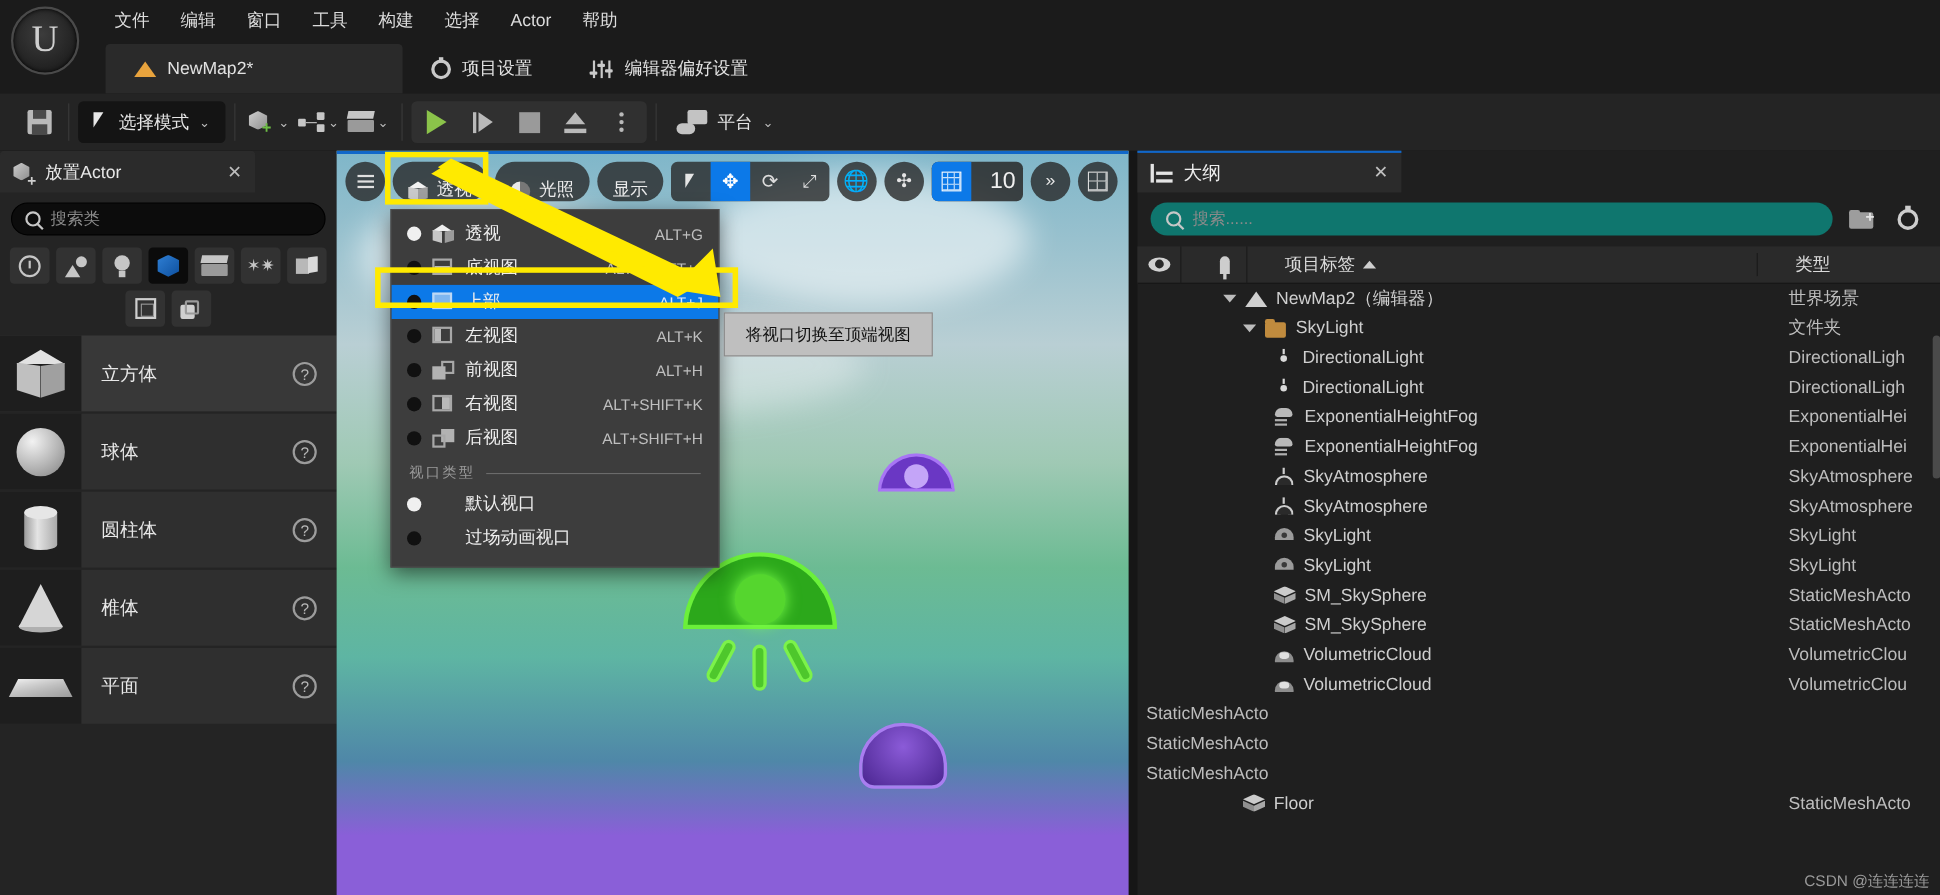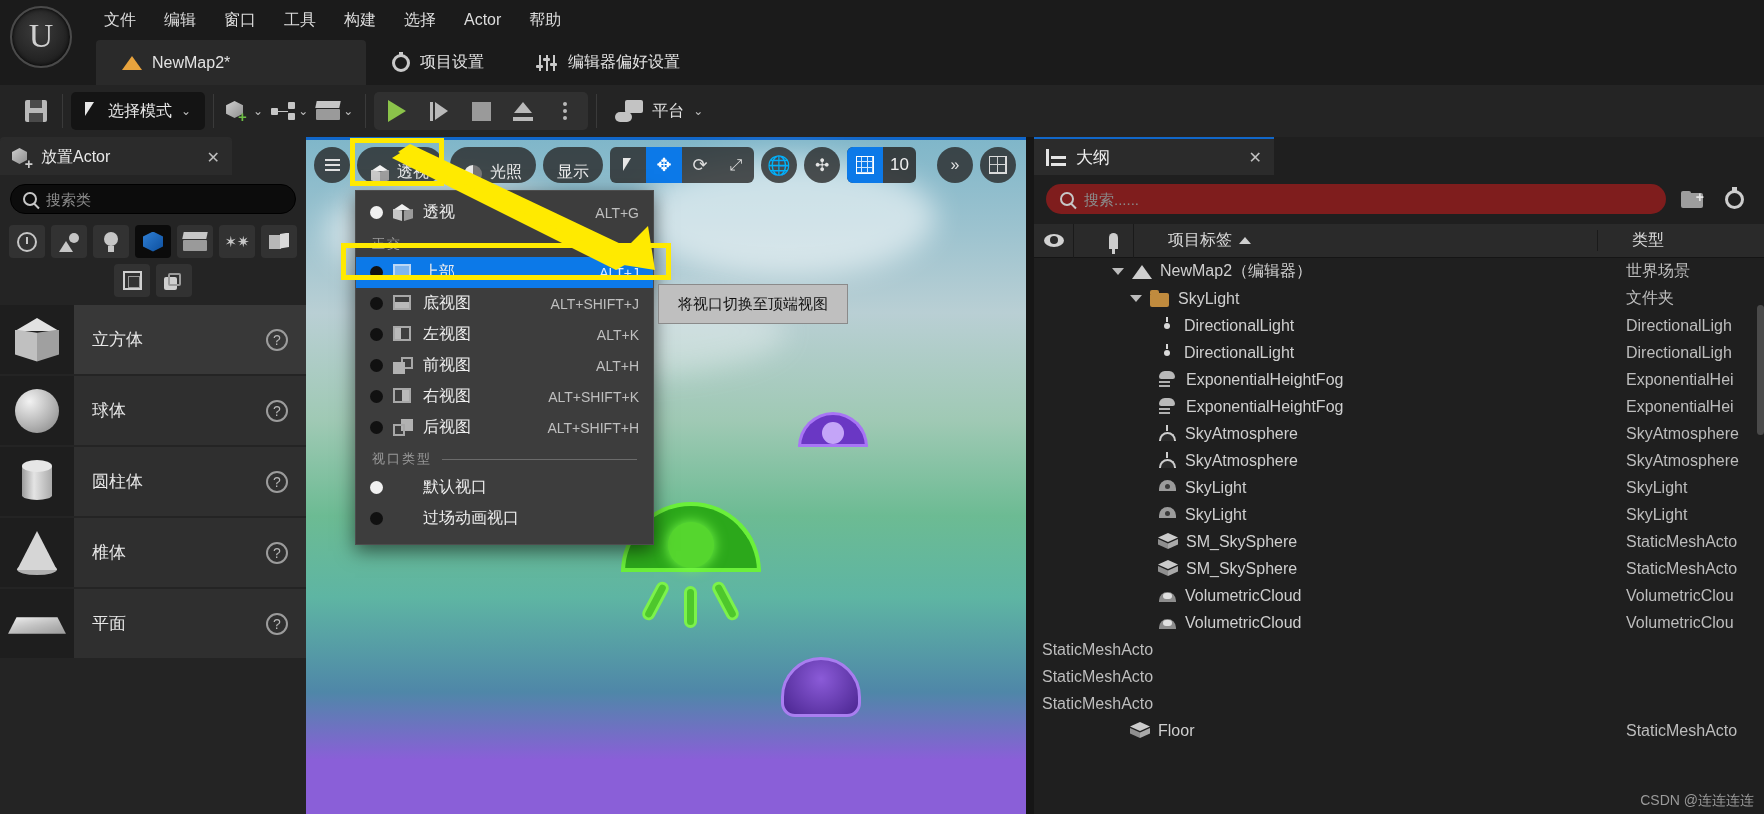--- a/index.html
+++ b/index.html
@@ -134,21 +134,21 @@
   .seg-grp{display:flex;height:36px;border-radius:6px;overflow:hidden;background:rgba(40,40,40,.80);}
   .seg{width:36px;height:36px;display:flex;align-items:center;justify-content:center;color:#dcdcdc;}
   .seg.on{background:#0c79e8;}
   .arrow-cur{width:11px;height:15px;position:relative;}
   .arrow-cur:before{content:"";position:absolute;left:0;top:0;width:0;height:0;border-left:8px solid #e6e6e6;border-bottom:13px solid transparent;}
   .move-ico{color:#fff;font-size:18px;line-height:1;}
   .grid-pill{display:flex;align-items:center;height:36px;border-radius:6px;overflow:hidden;background:rgba(40,40,40,.85);}
   .grid-sq{width:36px;height:36px;background:#0c79e8;display:flex;align-items:center;justify-content:center;}
   .grid-ico{width:18px;height:18px;border:1.5px solid #fff;display:grid;grid-template-columns:1fr 1fr 1fr;grid-template-rows:1fr 1fr 1fr;}
   .grid-ico i{border-right:1px solid rgba(255,255,255,.8);border-bottom:1px solid rgba(255,255,255,.8);}
-  .grid-num{padding:0 7px;color:#f0f0f0;font-size:17px;}
+  .grid-num{padding:0 7px;color:#f0f0f0;font-size:21px;margin-left:10px;}
   .vp-right{position:absolute;right:10px;top:10px;display:flex;gap:7px;}
   
   .obj-green{position:absolute;left:315px;top:365px;width:140px;height:140px;}
   .obj-green .arc{position:absolute;left:0;top:0;width:140px;height:70px;border-radius:70px 70px 0 0;background:#2ca81b;border:4px solid #6bf03a;}
   .obj-green .core{position:absolute;left:47px;top:20px;width:46px;height:46px;border-radius:50%;background:#55d62e;box-shadow:0 0 14px #7cff4d;}
   .obj-green .leg{position:absolute;width:13px;height:42px;border-radius:7px;background:#4ec72c;border:3px solid #7cf24a;}
   .obj-purple{position:absolute;left:492px;top:275px;width:70px;height:52px;}
   .obj-purple .dome{position:absolute;left:0;top:0;width:70px;height:35px;border-radius:35px 35px 0 0;background:#6a37c4;border:3px solid #a875f5;}
   .obj-purple .ball{position:absolute;left:24px;top:10px;width:22px;height:22px;border-radius:50%;background:#c4a5f8;}
   .obj-shell{position:absolute;left:475px;top:520px;width:80px;height:60px;border-radius:40px 40px 14px 14px;background:radial-gradient(circle at 50% 35%,#8b5bd8,#4a2590);border:3px solid #a97ef0;}
@@ -195,21 +195,21 @@
   
   .outliner{position:absolute;left:1034px;top:137px;width:730px;height:677px;background:#1f1f1f;}
   .out-tab{height:38px;width:240px;background:#2b2b2b;display:flex;align-items:center;padding:0 12px;gap:10px;border-top:2px solid #1167c9;}
   .out-tab .ttl{font-size:17px;color:#ededed;flex:1;}
   .out-tab .cls{font-size:16px;color:#c0c0c0;}
   .out-ico{width:20px;height:17px;position:relative;}
   .out-ico i{position:absolute;right:0;height:3px;background:#e4e4e4;}
   .out-ico i:nth-child(1){top:0;width:15px;} .out-ico i:nth-child(2){top:7px;width:15px;} .out-ico i:nth-child(3){top:14px;width:15px;}
   .out-ico b{position:absolute;left:0;top:0;width:3px;height:17px;background:#e4e4e4;}
   .out-search-row{display:flex;align-items:center;gap:10px;padding:9px 14px 0 12px;}
-  .out-search{flex:1;height:30px;background:#7f1d1d;border-radius:15px;display:flex;align-items:center;padding:0 14px;gap:10px;}
+  .out-search{flex:1;height:30px;background:#0f766e;border-radius:15px;display:flex;align-items:center;padding:0 14px;gap:10px;}
   .out-search input{background:transparent;border:none;outline:none;color:#cfcfcf;font-size:15px;width:100%;font-family:inherit;}
   .out-search input::placeholder{color:#8a8a8a;}
   .ico-btn{width:32px;height:30px;display:flex;align-items:center;justify-content:center;color:#cfcfcf;}
   .folder-plus{width:22px;height:17px;position:relative;}
   .folder-plus .f{position:absolute;left:0;top:2px;width:22px;height:15px;background:#9d9d9d;border-radius:2px;}
   .folder-plus .t{position:absolute;left:0;top:0;width:10px;height:4px;background:#9d9d9d;border-radius:2px 2px 0 0;}
   .folder-plus .p{position:absolute;right:-1px;top:1px;color:#e6e6e6;font-size:14px;font-weight:bold;line-height:10px;}
   .gear2{width:19px;height:19px;border-radius:50%;border:3px solid #cdcdcd;position:relative;}
   .gear2:after{content:"";position:absolute;left:4px;top:-6px;width:5px;height:6px;background:#cdcdcd;}
   .out-head{display:flex;align-items:center;height:34px;background:#2a2a2a;margin-top:10px;border-bottom:1px solid #151515;gap:20px;}
@@ -581,39 +581,35 @@
     <div class="vmi on">
       <span class="radio"></span>
       <span class="vic i-persp">
           <span class="tp"></span>
           <span class="lf"></span>
           <span class="rt"></span>
         </span>
       <span class="lbl">透视</span>
       <span class="key">ALT+G</span>
     </div>
-    <div class="vsep">
-      <span>正交</span>
-      <span class="ln"></span>
+    <div class="vmi">
+      <span class="radio"></span>
+      <span class="vic">
+          <span class="i-bottom" style="display:block;"></span>
+        </span>
+      <span class="lbl">底视图</span>
+      <span class="key">ALT+SHIFT+J</span>
     </div>
     <div class="vmi sel">
       <span class="radio"></span>
       <span class="vic">
           <span class="i-top" style="display:block;"></span>
         </span>
       <span class="lbl">上部</span>
       <span class="key">ALT+J</span>
-    </div>
-    <div class="vmi">
-      <span class="radio"></span>
-      <span class="vic">
-          <span class="i-bottom" style="display:block;"></span>
-        </span>
-      <span class="lbl">底视图</span>
-      <span class="key">ALT+SHIFT+J</span>
     </div>
     <div class="vmi">
       <span class="radio"></span>
       <span class="vic">
           <span class="i-left" style="display:block;"></span>
         </span>
       <span class="lbl">左视图</span>
       <span class="key">ALT+K</span>
     </div>
     <div class="vmi">

